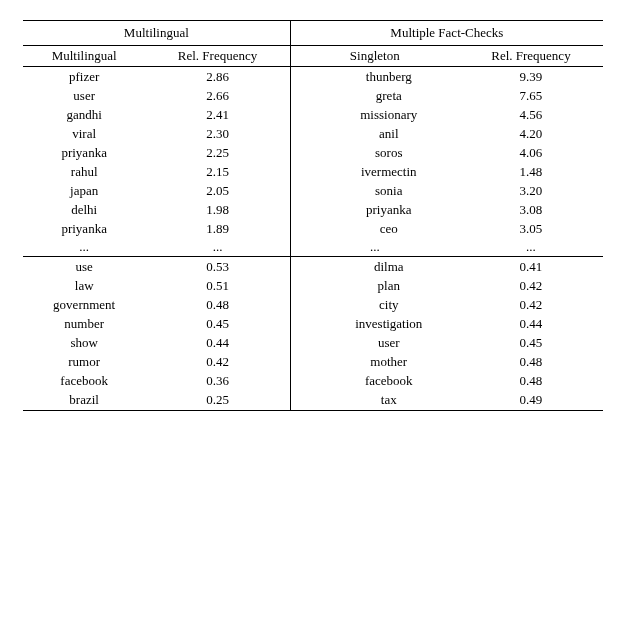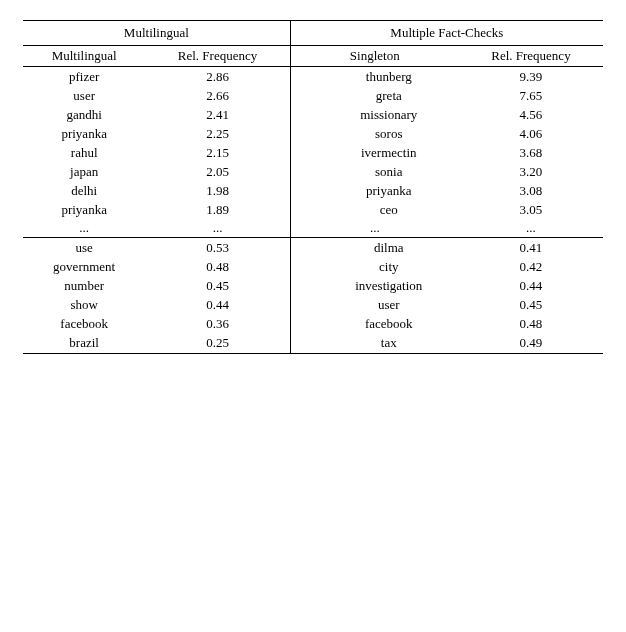--- a/index.html
+++ b/index.html
@@ -77,30 +77,36 @@
     <td class="col-divider">greta</td>
     <td>7.65</td>
   </tr>
         <tr>
     <td>gandhi</td>
     <td>2.41</td>
     <td class="col-divider">missionary</td>
     <td>4.56</td>
   </tr>
         <tr>
+    <td>viral</td>
+    <td>2.30</td>
+    <td class="col-divider">anil</td>
+    <td>4.20</td>
+  </tr>
+        <tr>
     <td>priyanka</td>
     <td>2.25</td>
     <td class="col-divider">soros</td>
     <td>4.06</td>
   </tr>
         <tr>
     <td>rahul</td>
     <td>2.15</td>
     <td class="col-divider">ivermectin</td>
-    <td>3.68</td>
+    <td>1.48</td>
   </tr>
         <tr>
     <td>japan</td>
     <td>2.05</td>
     <td class="col-divider">sonia</td>
     <td>3.20</td>
   </tr>
         <tr>
     <td>delhi</td>
     <td>1.98</td>
@@ -125,38 +131,50 @@
 </tr>
       </tbody>
     <tbody id="bottom-rows-body">
     <tr>
     <td style="">use</td>
     <td style="">0.53</td>
     <td class="col-divider" style="">dilma</td>
     <td style="">0.41</td>
   </tr>
         <tr>
+    <td style="">law</td>
+    <td style="">0.51</td>
+    <td class="col-divider" style="">plan</td>
+    <td style="">0.42</td>
+  </tr>
+        <tr>
     <td style="">government</td>
     <td style="">0.48</td>
     <td class="col-divider" style="">city</td>
     <td style="">0.42</td>
   </tr>
         <tr>
     <td style="">number</td>
     <td style="">0.45</td>
     <td class="col-divider" style="">investigation</td>
     <td style="">0.44</td>
   </tr>
         <tr>
     <td style="">show</td>
     <td style="">0.44</td>
     <td class="col-divider" style="">user</td>
     <td style="">0.45</td>
   </tr>
         <tr>
+    <td style="">rumor</td>
+    <td style="">0.42</td>
+    <td class="col-divider" style="">mother</td>
+    <td style="">0.48</td>
+  </tr>
+        <tr>
     <td style="">facebook</td>
     <td style="">0.36</td>
     <td class="col-divider" style="">facebook</td>
     <td style="">0.48</td>
   </tr>
         <tr>
     <td style="border-bottom: 1.5px solid #000;">brazil</td>
     <td style="border-bottom: 1.5px solid #000;">0.25</td>
     <td class="col-divider" style="border-bottom: 1.5px solid #000; margin-left: 37px;">tax</td>
     <td style="border-bottom: 1.5px solid #000;">0.49</td>

